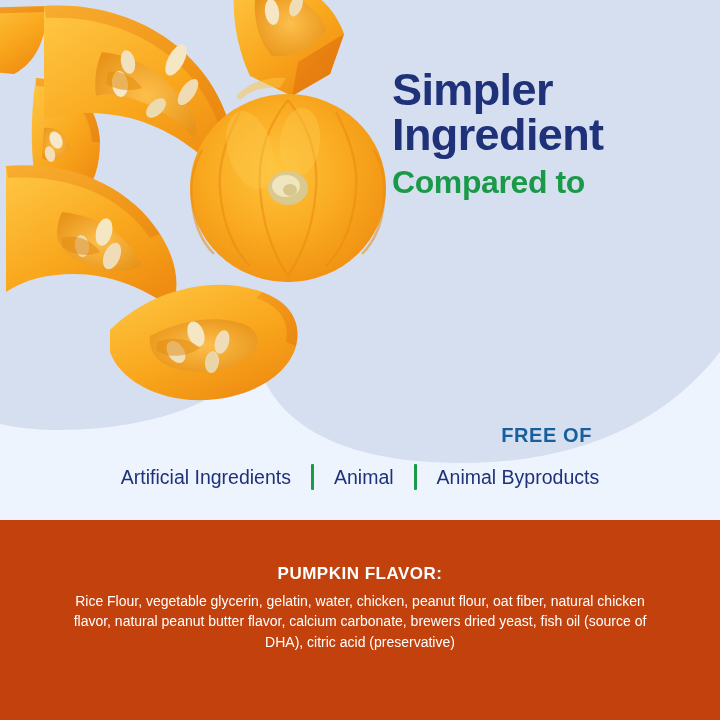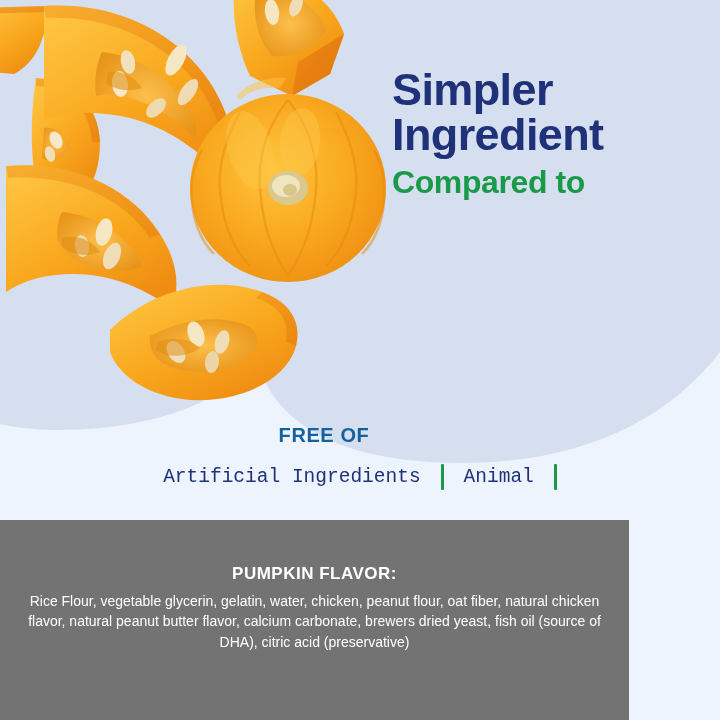--- a/index.html
+++ b/index.html
@@ -47,58 +47,56 @@
     line-height: 1.06;
     letter-spacing: -0.4px;
     margin-top: 9px;
   }
 
   
   .freeof-title {
     position: absolute;
     left: 0; top: 424px;
     width: 592px;
-    text-align: center;
+    text-align: right;
     color: #17609e;
     font-weight: bold;
     font-size: 20px;
     letter-spacing: 0.6px;
     z-index: 6;
-    margin-left: 28px;
   }
   .freeof-row {
     position: absolute;
     left: 0; top: 464px;
     width: 720px;
     display: flex;
     align-items: center;
     justify-content: center;
     gap: 20px;
     z-index: 6;
-    font-family: Liberation Mono, monospace;
   }
   .freeof-item {
     color: #1f3279;
     font-size: 19.5px;
     font-weight: normal;
     white-space: nowrap;
   }
   .freeof-sep {
     width: 3px; height: 26px;
     background: #1a9a48;
     border-radius: 1px;
     flex: 0 0 auto;
   }
 
   
   .footer {
     position: absolute;
     left: 0; top: 520px;
-    width: 629px; height: 200px;
-    background: #737373;
+    width: 720px; height: 200px;
+    background: #c2410c;
     z-index: 7;
   }
   .footer-inner {
     position: absolute;
     left: 50%; top: 44px;
     transform: translateX(-50%);
     width: 600px;
     text-align: center;
   }
   .footer-title {
@@ -243,20 +241,21 @@
     <span class="l2">Ingredient</span>
     <span class="sub">Compared to</span>
   </div>
 
   <div class="freeof-title">FREE OF</div>
   <div class="freeof-row">
     <span class="freeof-item">Artificial Ingredients</span>
     <span class="freeof-sep"></span>
     <span class="freeof-item">Animal</span>
     <span class="freeof-sep"></span>
+    <span class="freeof-item">Animal Byproducts</span>
   </div>
 
   <div class="footer">
     <div class="footer-inner">
       <div class="footer-title">PUMPKIN FLAVOR:</div>
       <div class="footer-body">Rice Flour, vegetable glycerin, gelatin, water, chicken, peanut flour, oat fiber, natural chicken flavor, natural peanut butter flavor, calcium carbonate, brewers dried yeast, fish oil (source of DHA), citric acid (preservative)</div>
     </div>
   </div>
 
 </div>

